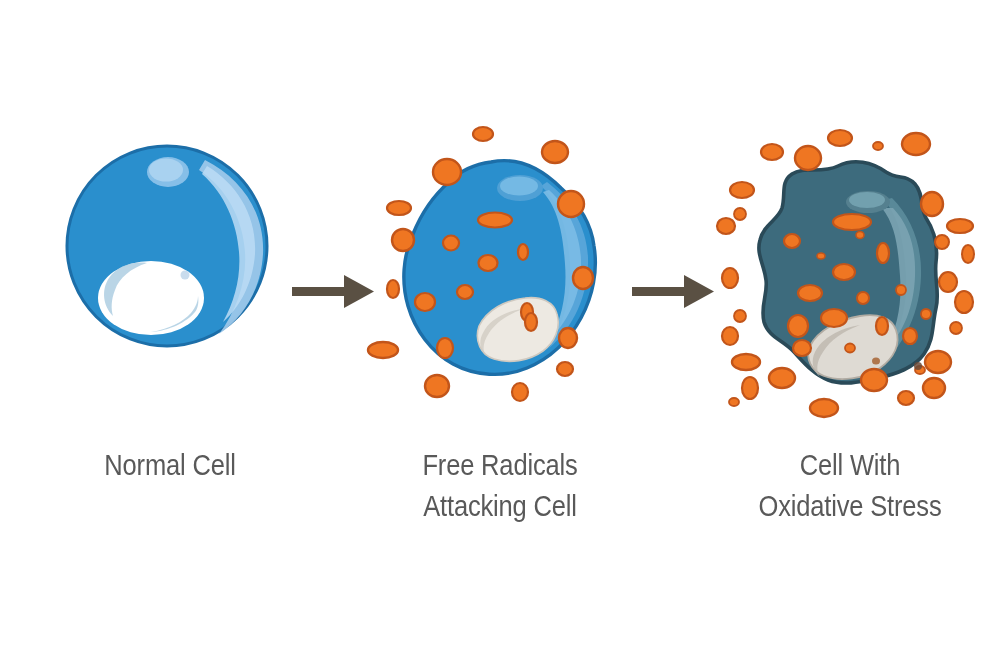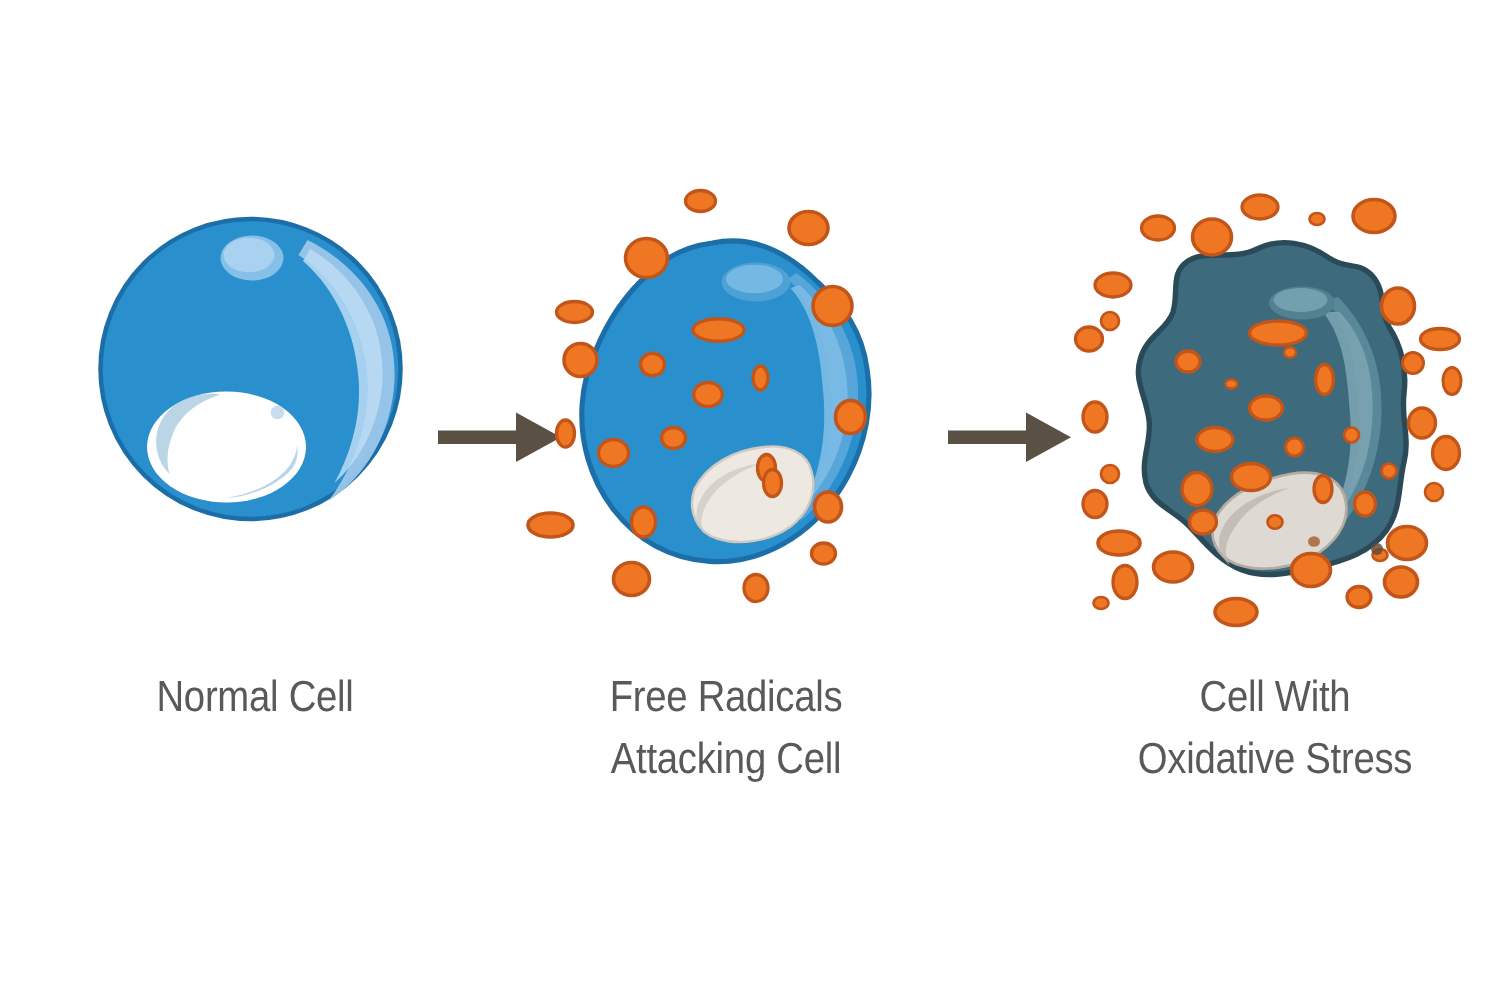--- a/index.html
+++ b/index.html
@@ -19,21 +19,21 @@
     width: 1000px;
     height: 570px;
     background: #ffffff;
   }
   .panel {
     position: absolute;
     top: 0;
     height: 667px;
   }
   #panel-1 { left: 0px;   width: 340px; }
-  #panel-2 { left: 324px; width: 320px; }
+  #panel-2 { left: 340px; width: 320px; }
   #panel-3 { left: 680px; width: 340px; }
 
   .figure {
     position: absolute;
     top: 130px;
     left: 0;
     width: 100%;
     height: 300px;
   }
   .figure svg { display: block; margin: 0 auto; overflow: visible; }

